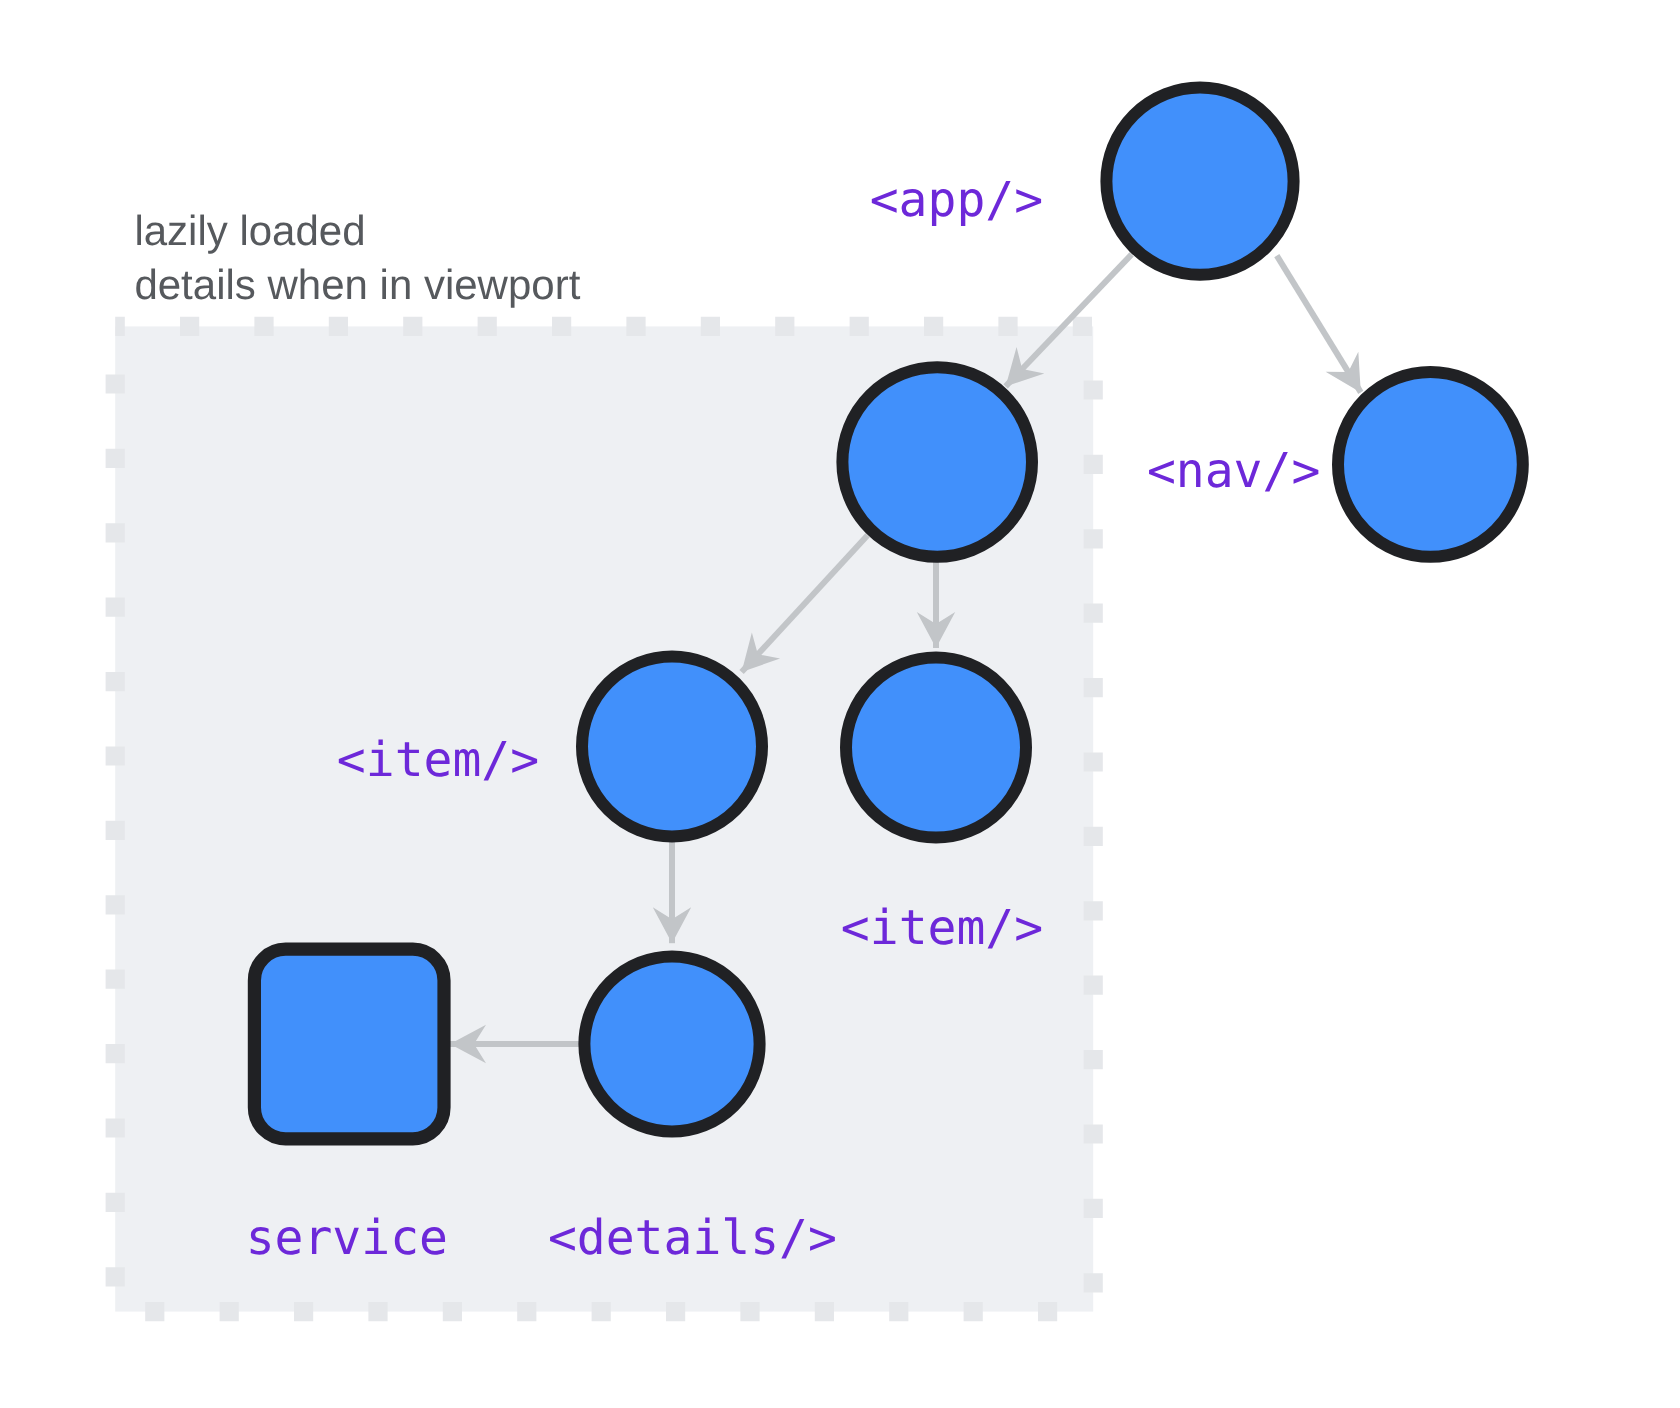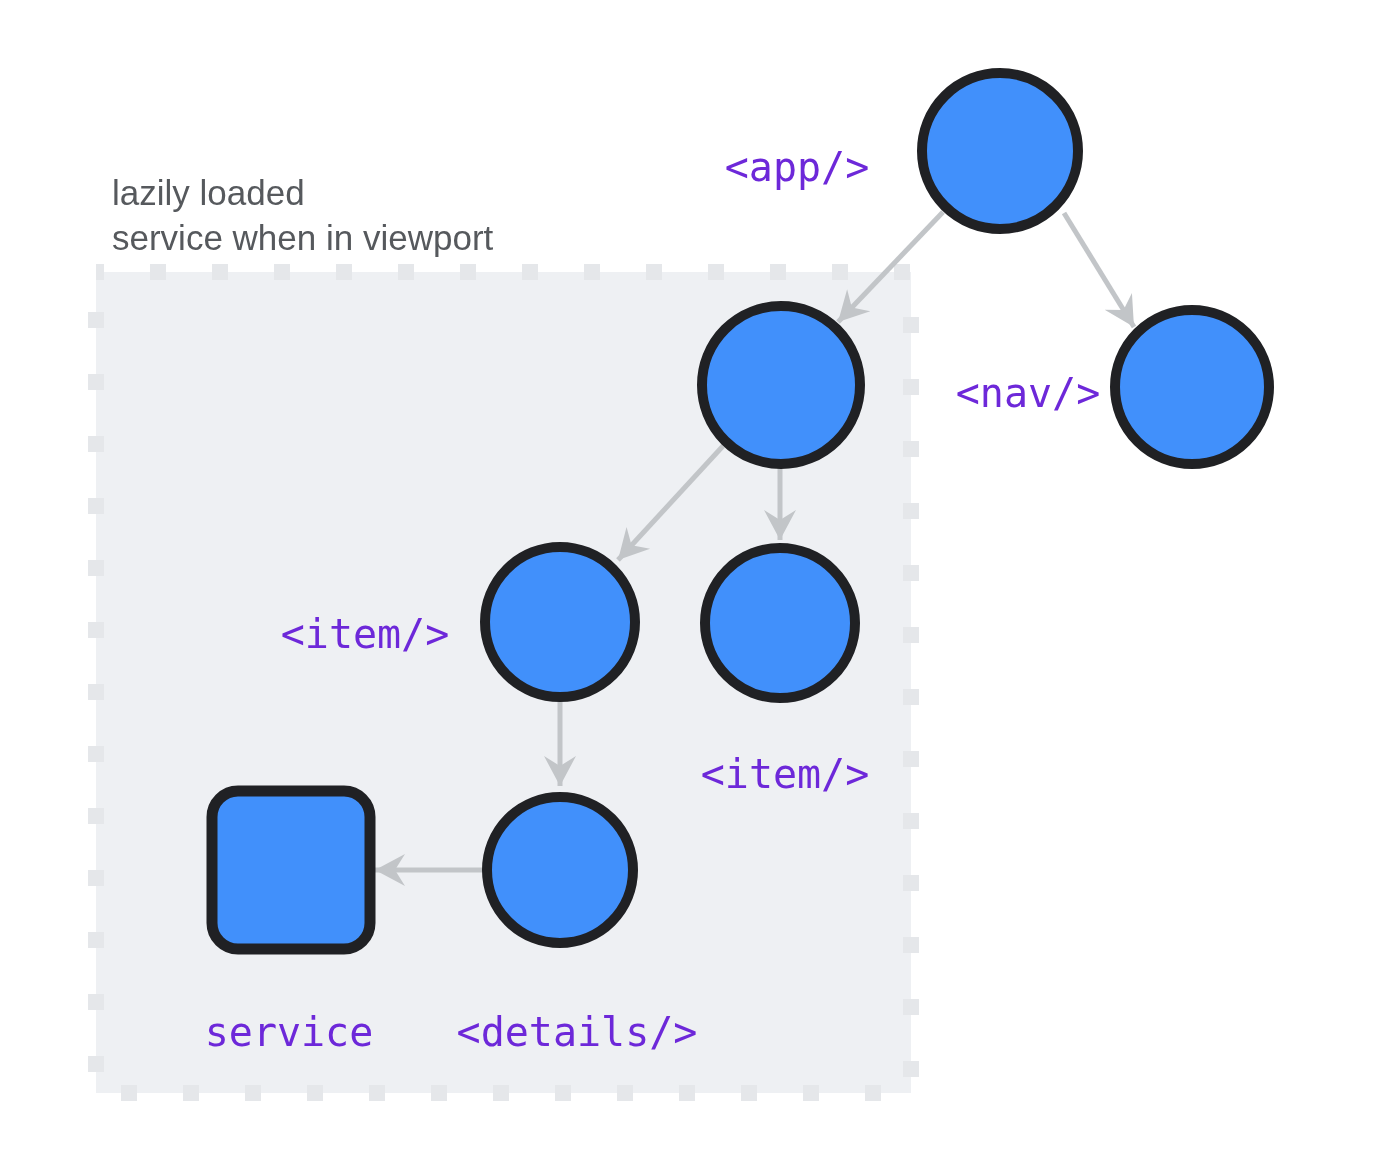--- a/index.html
+++ b/index.html
@@ -78,21 +78,21 @@
       <circle cx="781" cy="385" r="79" stroke-width="10"></circle>
       <circle cx="560" cy="622" r="75" stroke-width="10"></circle>
       <circle cx="780" cy="623" r="75" stroke-width="10"></circle>
       <circle cx="560" cy="870" r="73" stroke-width="10"></circle>
       <rect x="212" y="791" width="158" height="158" rx="26" stroke-width="11"></rect>
     </g>
   </svg>
 
   <div class="annotation">
     <div>lazily loaded</div>
-    <div>service when in viewport</div>
+    <div>details when in viewport</div>
   </div>
 
   <div class="code-label lbl-app">&lt;app/&gt;</div>
   <div class="code-label lbl-nav">&lt;nav/&gt;</div>
   <div class="code-label lbl-item-1">&lt;item/&gt;</div>
   <div class="code-label lbl-item-2">&lt;item/&gt;</div>
   <div class="code-label lbl-service">service</div>
   <div class="code-label lbl-details">&lt;details/&gt;</div>
 
 </div>

